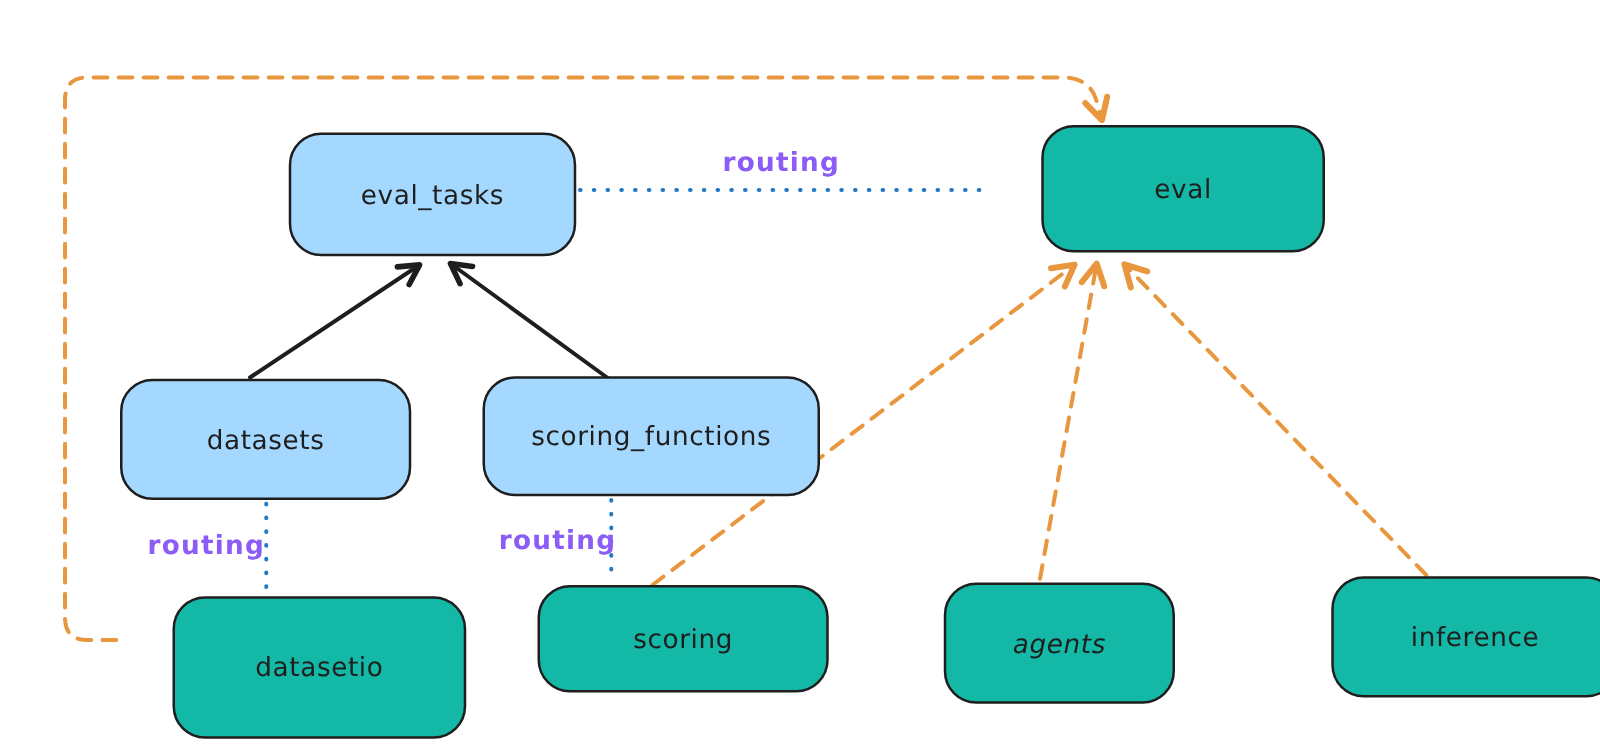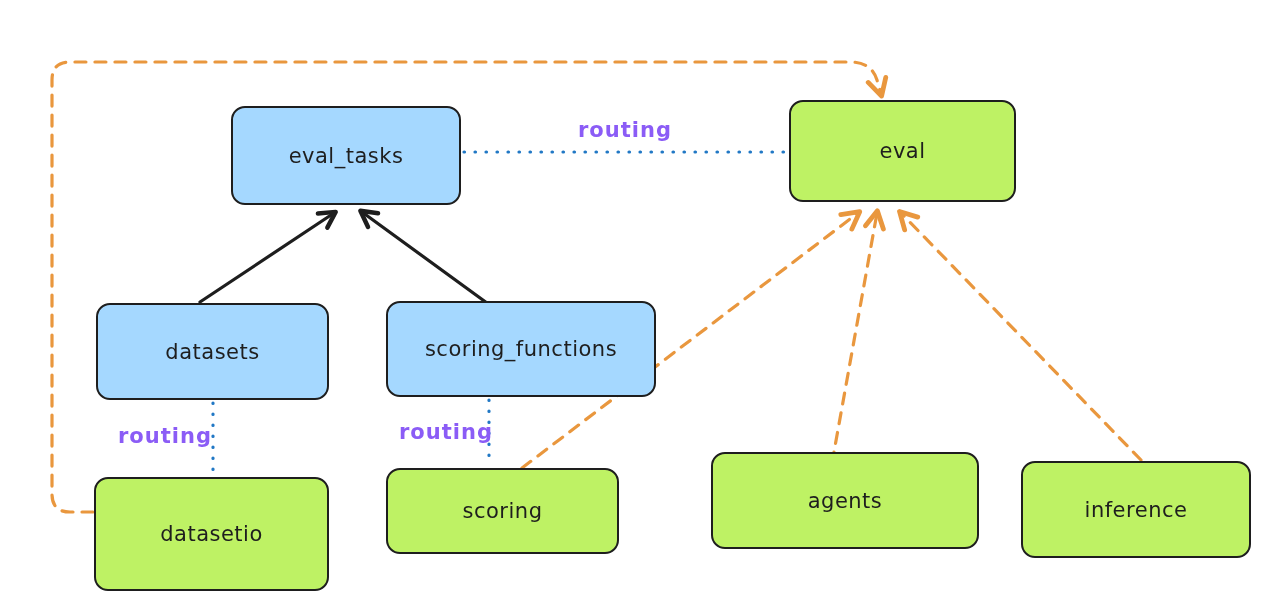--- a/index.html
+++ b/index.html
@@ -18,30 +18,30 @@
   .edges-svg {
     position: absolute;
     left: 0; top: 0;
     width: 1280px;
     height: 596px;
   }
   .node {
     position: absolute;
     box-sizing: border-box;
     border: 2.8px solid #1e1e1e;
-    border-radius: 14px;
+    border-radius: 26px;
     display: flex;
     align-items: center;
     justify-content: center;
     font-size: 21px;
     letter-spacing: 0.5px;
     color: #1e1e1e;
   }
   .node-blue  { background: #a5d8ff; }
-  .node-green { background: #bef264; }
+  .node-green { background: #14b8a6; margin-left: 44px; }
   .edge-label {
     position: absolute;
     color: #8b5cf6;
     font-size: 21px;
     font-weight: 600;
     letter-spacing: 1px;
     white-space: nowrap;
   }
 </style>
 </head>
@@ -90,21 +90,21 @@
   </div>
 
   <div class="node node-green" style="left:94px; top:477px; width:235px; height:114px;">
     <span>datasetio</span>
   </div>
 
   <div class="node node-green" style="left:386px; top:468px; width:233px; height:86px;">
     <span>scoring</span>
   </div>
 
-  <div class="node node-green" style="left:711px; top:452px; width:268px; height:97px;">
+  <div class="node node-green" style="left:711px; top:466px; width:185px; height:97px;font-style:italic;">
     <span>agents</span>
   </div>
 
   <div class="node node-green" style="left:1021px; top:461px; width:230px; height:97px;">
     <span>inference</span>
   </div>
 
   <div class="edge-label" style="left:578px; top:118px;">routing</div>
   <div class="edge-label" style="left:118px; top:424px;">routing</div>
   <div class="edge-label" style="left:399px; top:420px;">routing</div>

